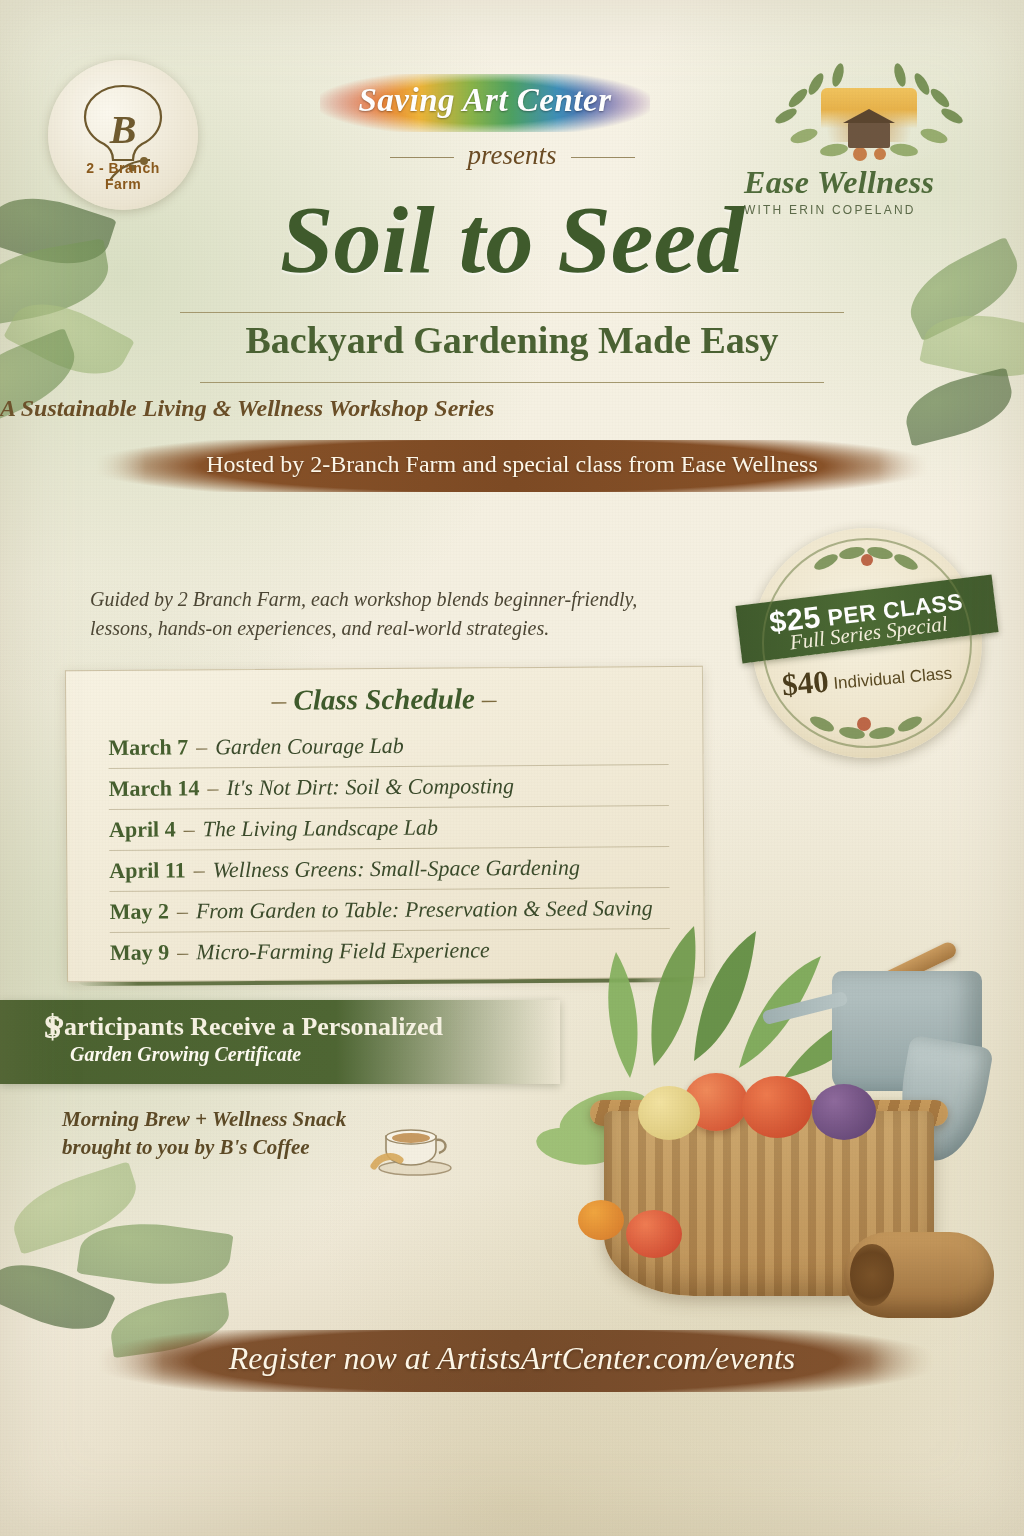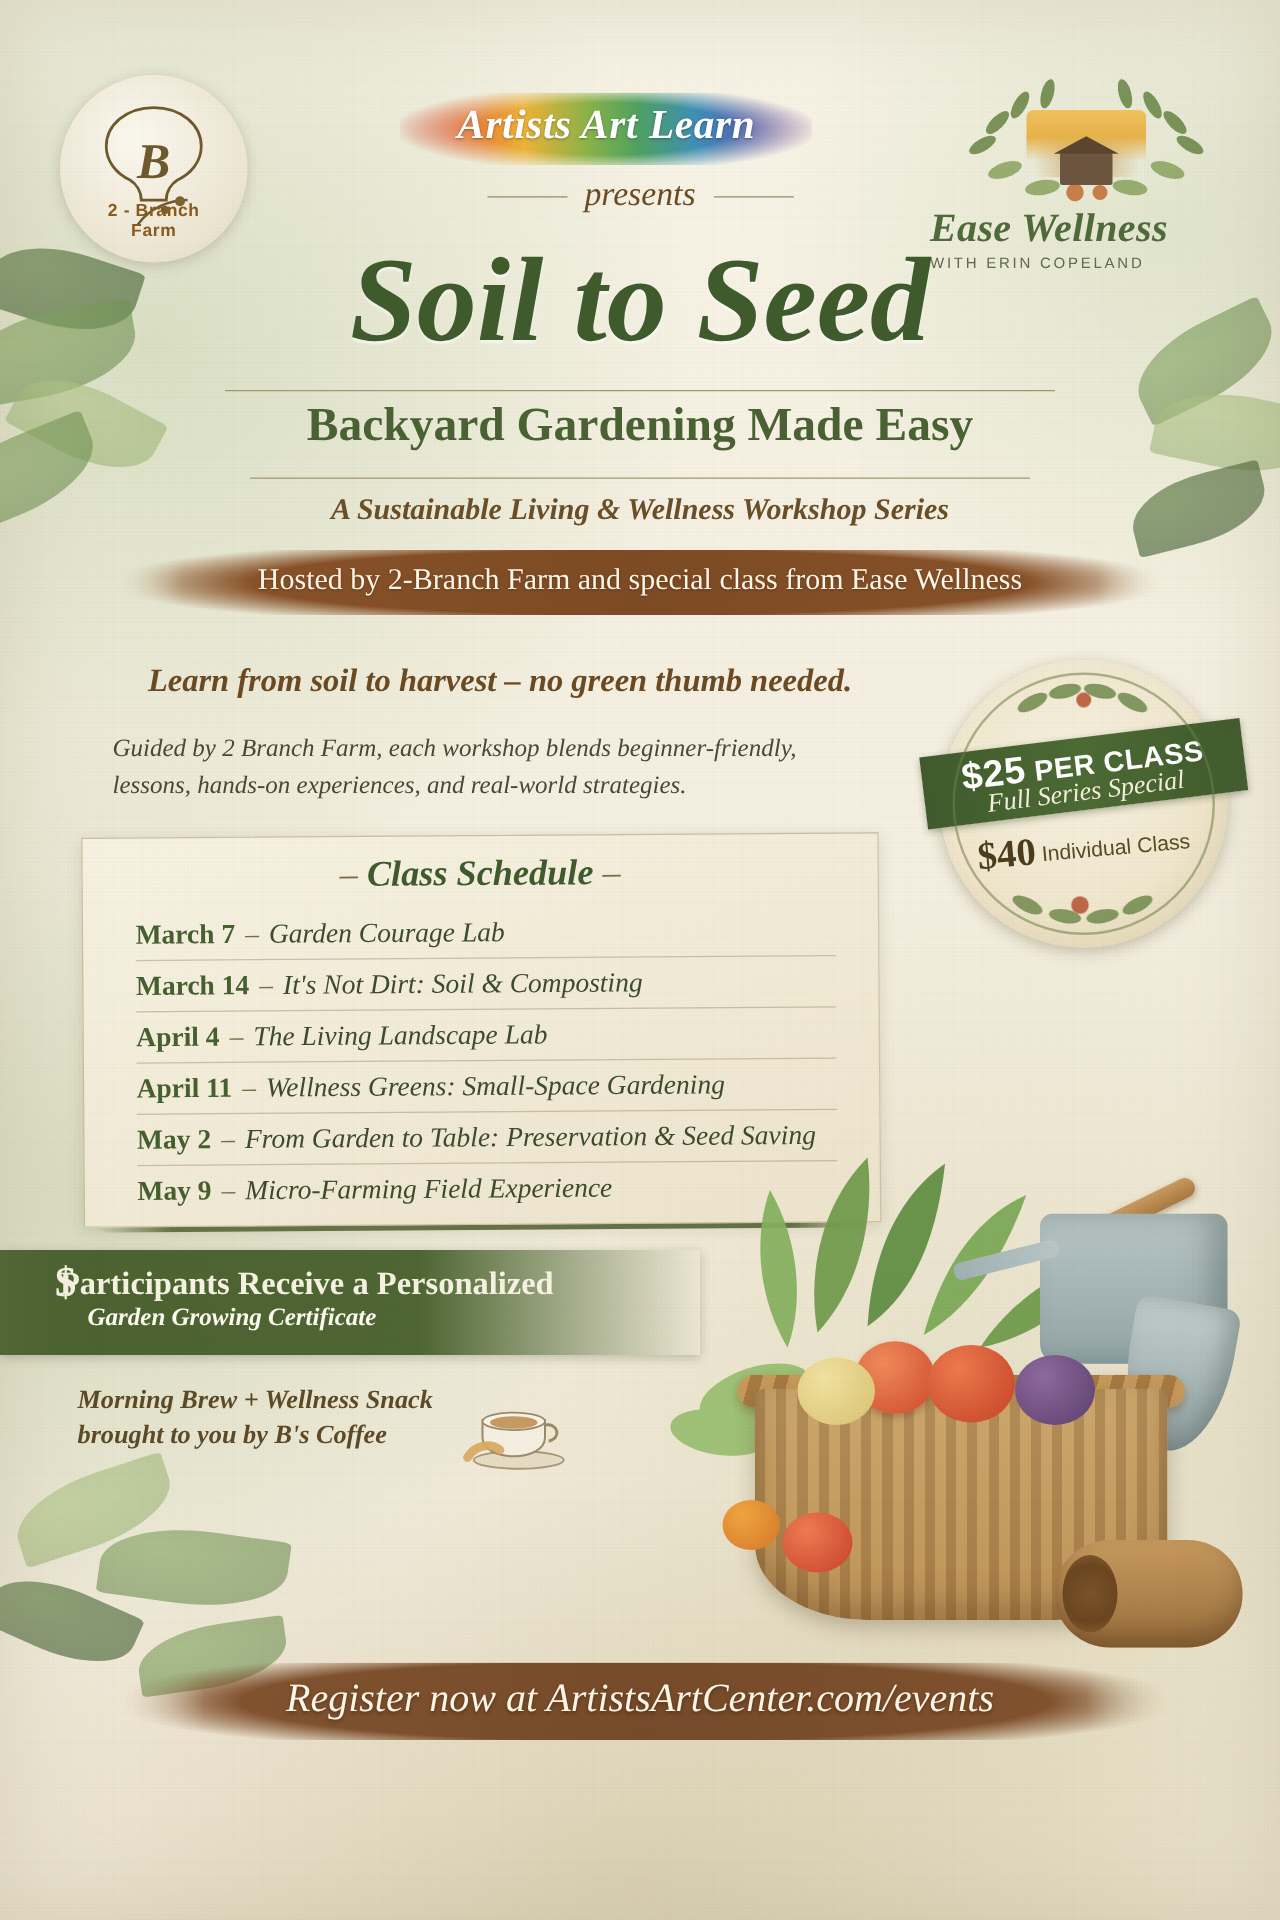--- a/index.html
+++ b/index.html
@@ -118,21 +118,21 @@
     text-shadow:0 2px 2px rgba(255,255,255,.6);
   }
   #subhead{
     left:0;right:0;top:318px;text-align:center;
     font-family:"Liberation Serif",serif;font-weight:bold;font-size:38px;color:#4a6233;
   }
   .hairline{
     position:absolute;height:1px;background:#a4986f;
   }
   #series{
-    left:0;right:0;top:395px;text-align:center;
+    left:0;right:0;top:395px;
     font-family:"Liberation Serif",serif;font-style:italic;font-weight:bold;
     font-size:24px;color:#6a4e27;
   }
 
   
   #hosted-band{
     left:96px;top:440px;width:832px;height:52px;
     background:linear-gradient(90deg,rgba(125,72,36,0) 0%,#8a5329 6%,#7d4a24 50%,#8a5329 94%,rgba(125,72,36,0) 100%);
     border-radius:26px/14px;
     -webkit-mask-image:radial-gradient(ellipse 52% 70% at 50% 50%, #000 72%, transparent 100%);
@@ -355,21 +355,21 @@
       <div class="tree">B</div>
       <div class="name">
         <span>2 - Branch</span><br>
         <span>Farm</span>
       </div>
     </div>
   </div>
 
   <div class="abs" id="aac-logo">
     <div id="aac-brush"></div>
-    <div class="txt">Artists Art Learn</div>
+    <div class="txt">Saving Art Center</div>
   </div>
 
   <div class="abs" id="ease-logo">
     <div id="ease-wreath">
       <svg class="leafring" viewBox="0 0 210 110">
         <g fill="#6f8a4c" opacity=".9">
           <ellipse cx="22" cy="58" rx="12" ry="5" transform="rotate(-30 22 58)"></ellipse>
           <ellipse cx="34" cy="40" rx="12" ry="5" transform="rotate(-45 34 40)"></ellipse>
           <ellipse cx="52" cy="26" rx="12" ry="5" transform="rotate(-60 52 26)"></ellipse>
           <ellipse cx="74" cy="17" rx="12" ry="5" transform="rotate(-75 74 17)"></ellipse>
@@ -402,21 +402,20 @@
 
   <div class="abs" id="headline">Soil to Seed</div>
   <div class="hairline" style="left:180px;top:312px;width:664px;"></div>
   <div class="abs" id="subhead">Backyard Gardening Made Easy</div>
   <div class="hairline" style="left:200px;top:382px;width:624px;"></div>
   <div class="abs" id="series">A Sustainable Living &amp; Wellness Workshop Series</div>
 
   <div class="abs" id="hosted-band"></div>
   <div class="abs" id="hosted-text">Hosted by 2-Branch Farm and special class from Ease Wellness</div>
 
-  <div class="abs" id="tagline">Learn from soil to harvest – no green thumb needed.</div>
   <div class="abs" id="intro">
     <span>Guided by 2 Branch Farm, each workshop blends beginner-friendly,</span><br>
     <span>lessons, hands-on experiences, and real-world strategies.</span>
   </div>
 
   <div class="abs" id="seal">
     <svg viewBox="0 0 230 230" width="230" height="230" style="position:absolute;left:0;top:0;">
       <g fill="#6f8a4c" opacity=".85">
         <ellipse cx="74" cy="34" rx="13" ry="5.5" transform="rotate(-28 74 34)"></ellipse>
         <ellipse cx="100" cy="25" rx="13" ry="5.5" transform="rotate(-12 100 25)"></ellipse>

